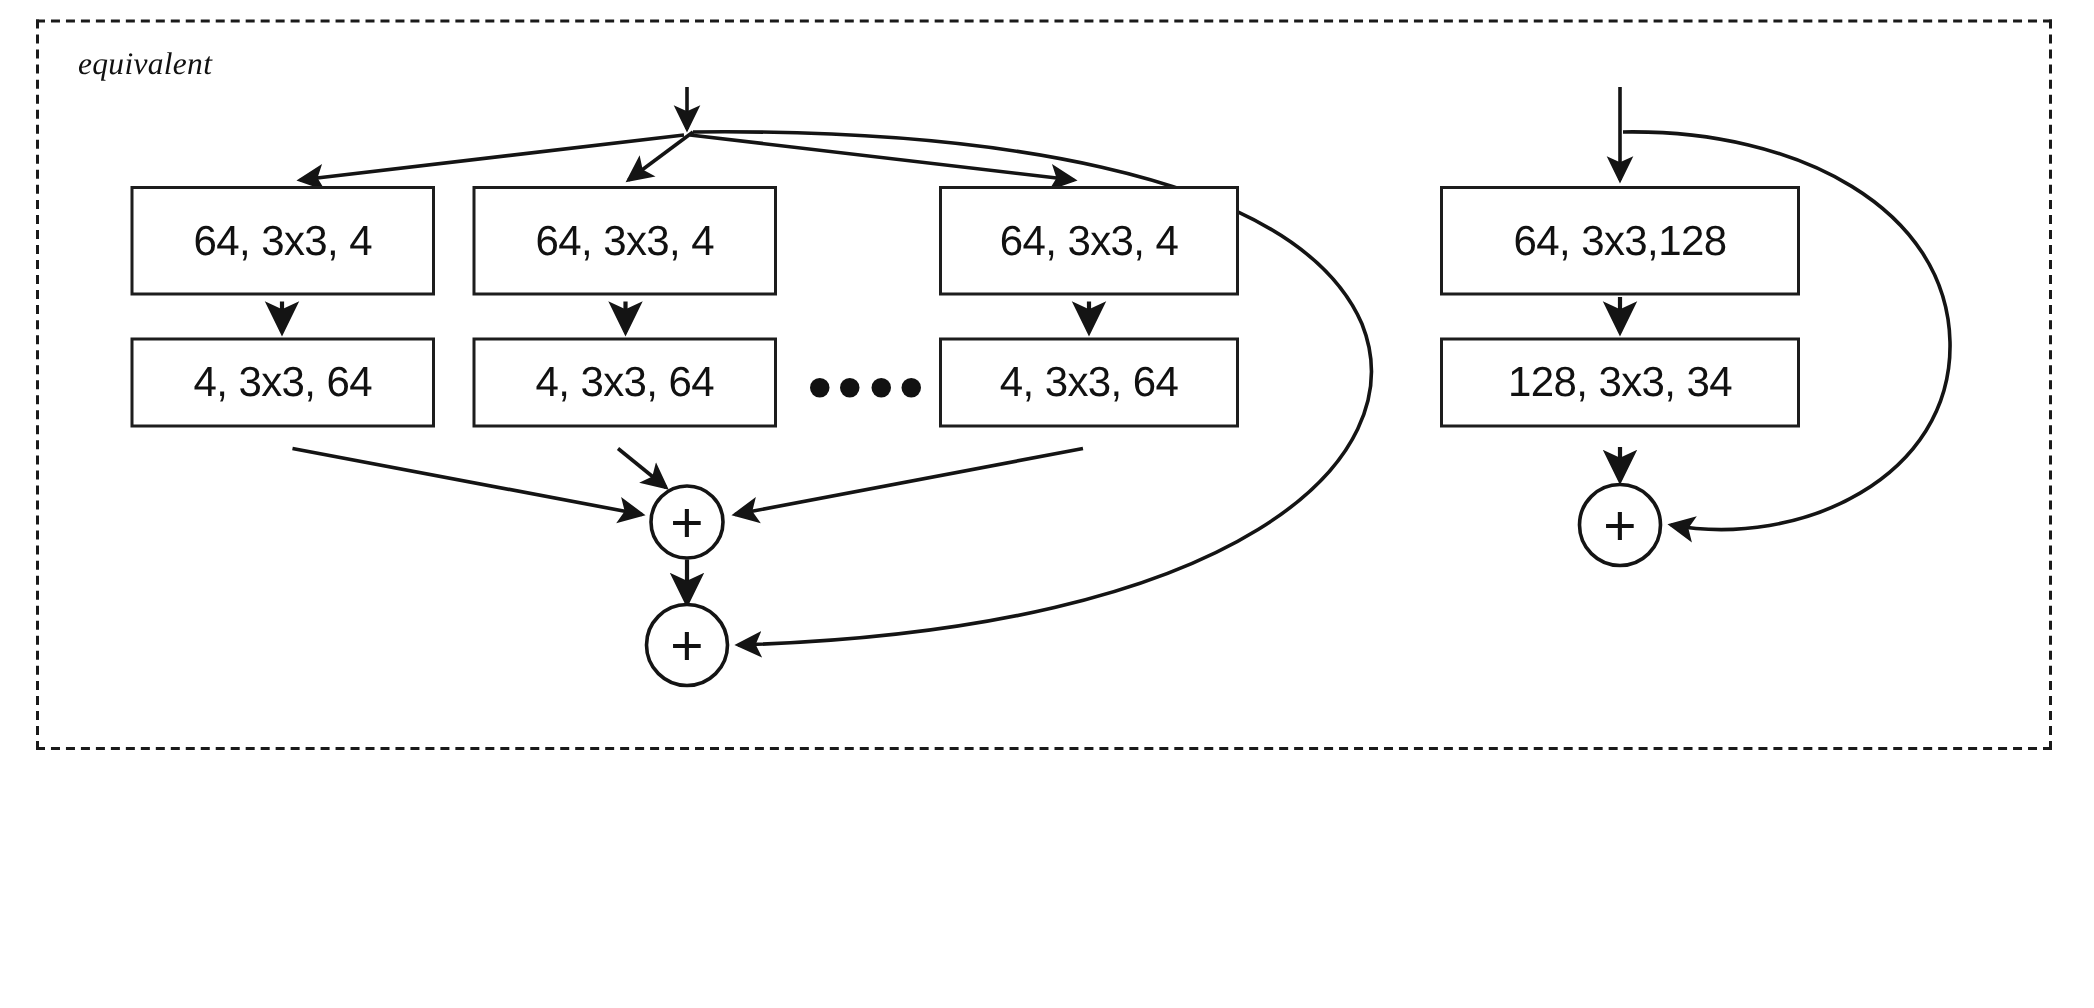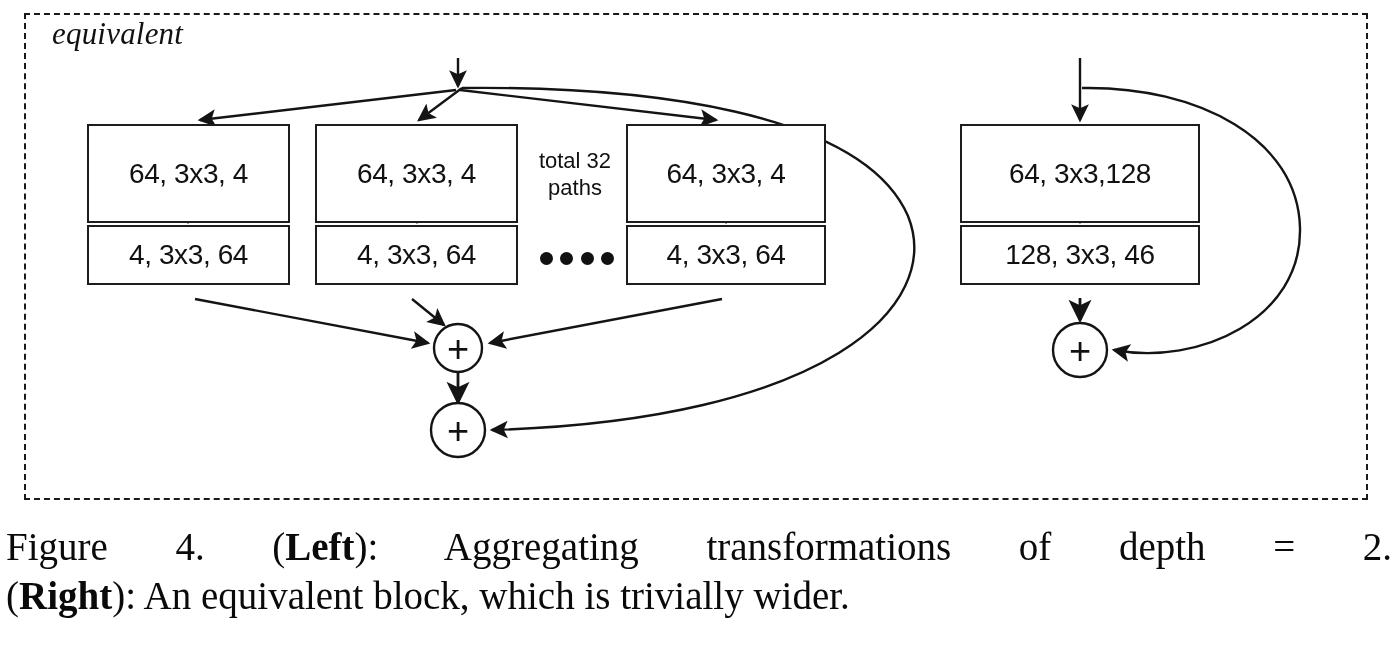--- a/index.html
+++ b/index.html
@@ -27,24 +27,24 @@
     top: 13px;
     width: 1344px;
     height: 487px;
     border: 2px dashed #1a1a1a;
     box-sizing: border-box;
   }
 
   #equivalent-label {
     position: absolute;
     left: 52px;
-    top: 16px;
+    top: 30px;
     font-family: "Liberation Serif", serif;
     font-style: italic;
-    font-size: 31px;
+    font-size: 21px;
     color: #111111;
     letter-spacing: 0.2px;
     white-space: nowrap;
   }
 
   
   #wires {
     position: absolute;
     left: 0;
     top: 0;
@@ -69,21 +69,21 @@
     letter-spacing: -0.4px;
   }
   .conv-box .b {
     font-weight: normal;
   }
 
   
   .c1 { left: 87px;  width: 203px; }
   .c2 { left: 315px; width: 203px; }
   .c3 { left: 626px; width: 200px; }
-  .rowA { top: 124px; height: 99px; }
+  .rowA { top: 124px; height: 73px; }
   .rowB { top: 225px; height: 60px; }
 
   
   .r1 { left: 960px; width: 240px; }
 
   
   #paths-note {
     position: absolute;
     left: 527px;
     top: 148px;
@@ -216,44 +216,36 @@
     <span>4, 3x3, 64</span>
   </div>
 
   <div class="conv-box c3 rowA">
     <span>64, 3x3, 4</span>
   </div>
   <div class="conv-box c3 rowB">
     <span>4, 3x3, 64</span>
   </div>
 
-  <div id="paths-note">
-    <div>total 32</div>
-    <div>paths</div>
-  </div>
 
   <div id="ellipsis-dots">
     <span></span>
     <span></span>
     <span></span>
     <span></span>
   </div>
 
   <div class="plus-glyph" style="left:458px; top:349px;">+</div>
   <div class="plus-glyph" style="left:458px; top:431px;">+</div>
 
   <div class="conv-box r1 rowA">
     <span>64, 3x3, </span>
       <span class="b">128</span>
   </div>
   <div class="conv-box r1 rowB">
     <span class="b">128</span>
-      <span>, 3x3, 46</span>
+      <span>, 3x3, 34</span>
   </div>
 
   <div class="plus-glyph" style="left:1080px; top:351px;">+</div>
 
-  <div id="caption">
-    <div class="line1"><span>Figure 4. (</span><b>Left</b><span>):  Aggregating  transformations  of  depth  =  2.</span></div>
-    <div class="line2"><span>(</span><b>Right</b><span>): An equivalent block, which is trivially wider.</span></div>
-  </div>
 
 </div>
 
 </body></html>

